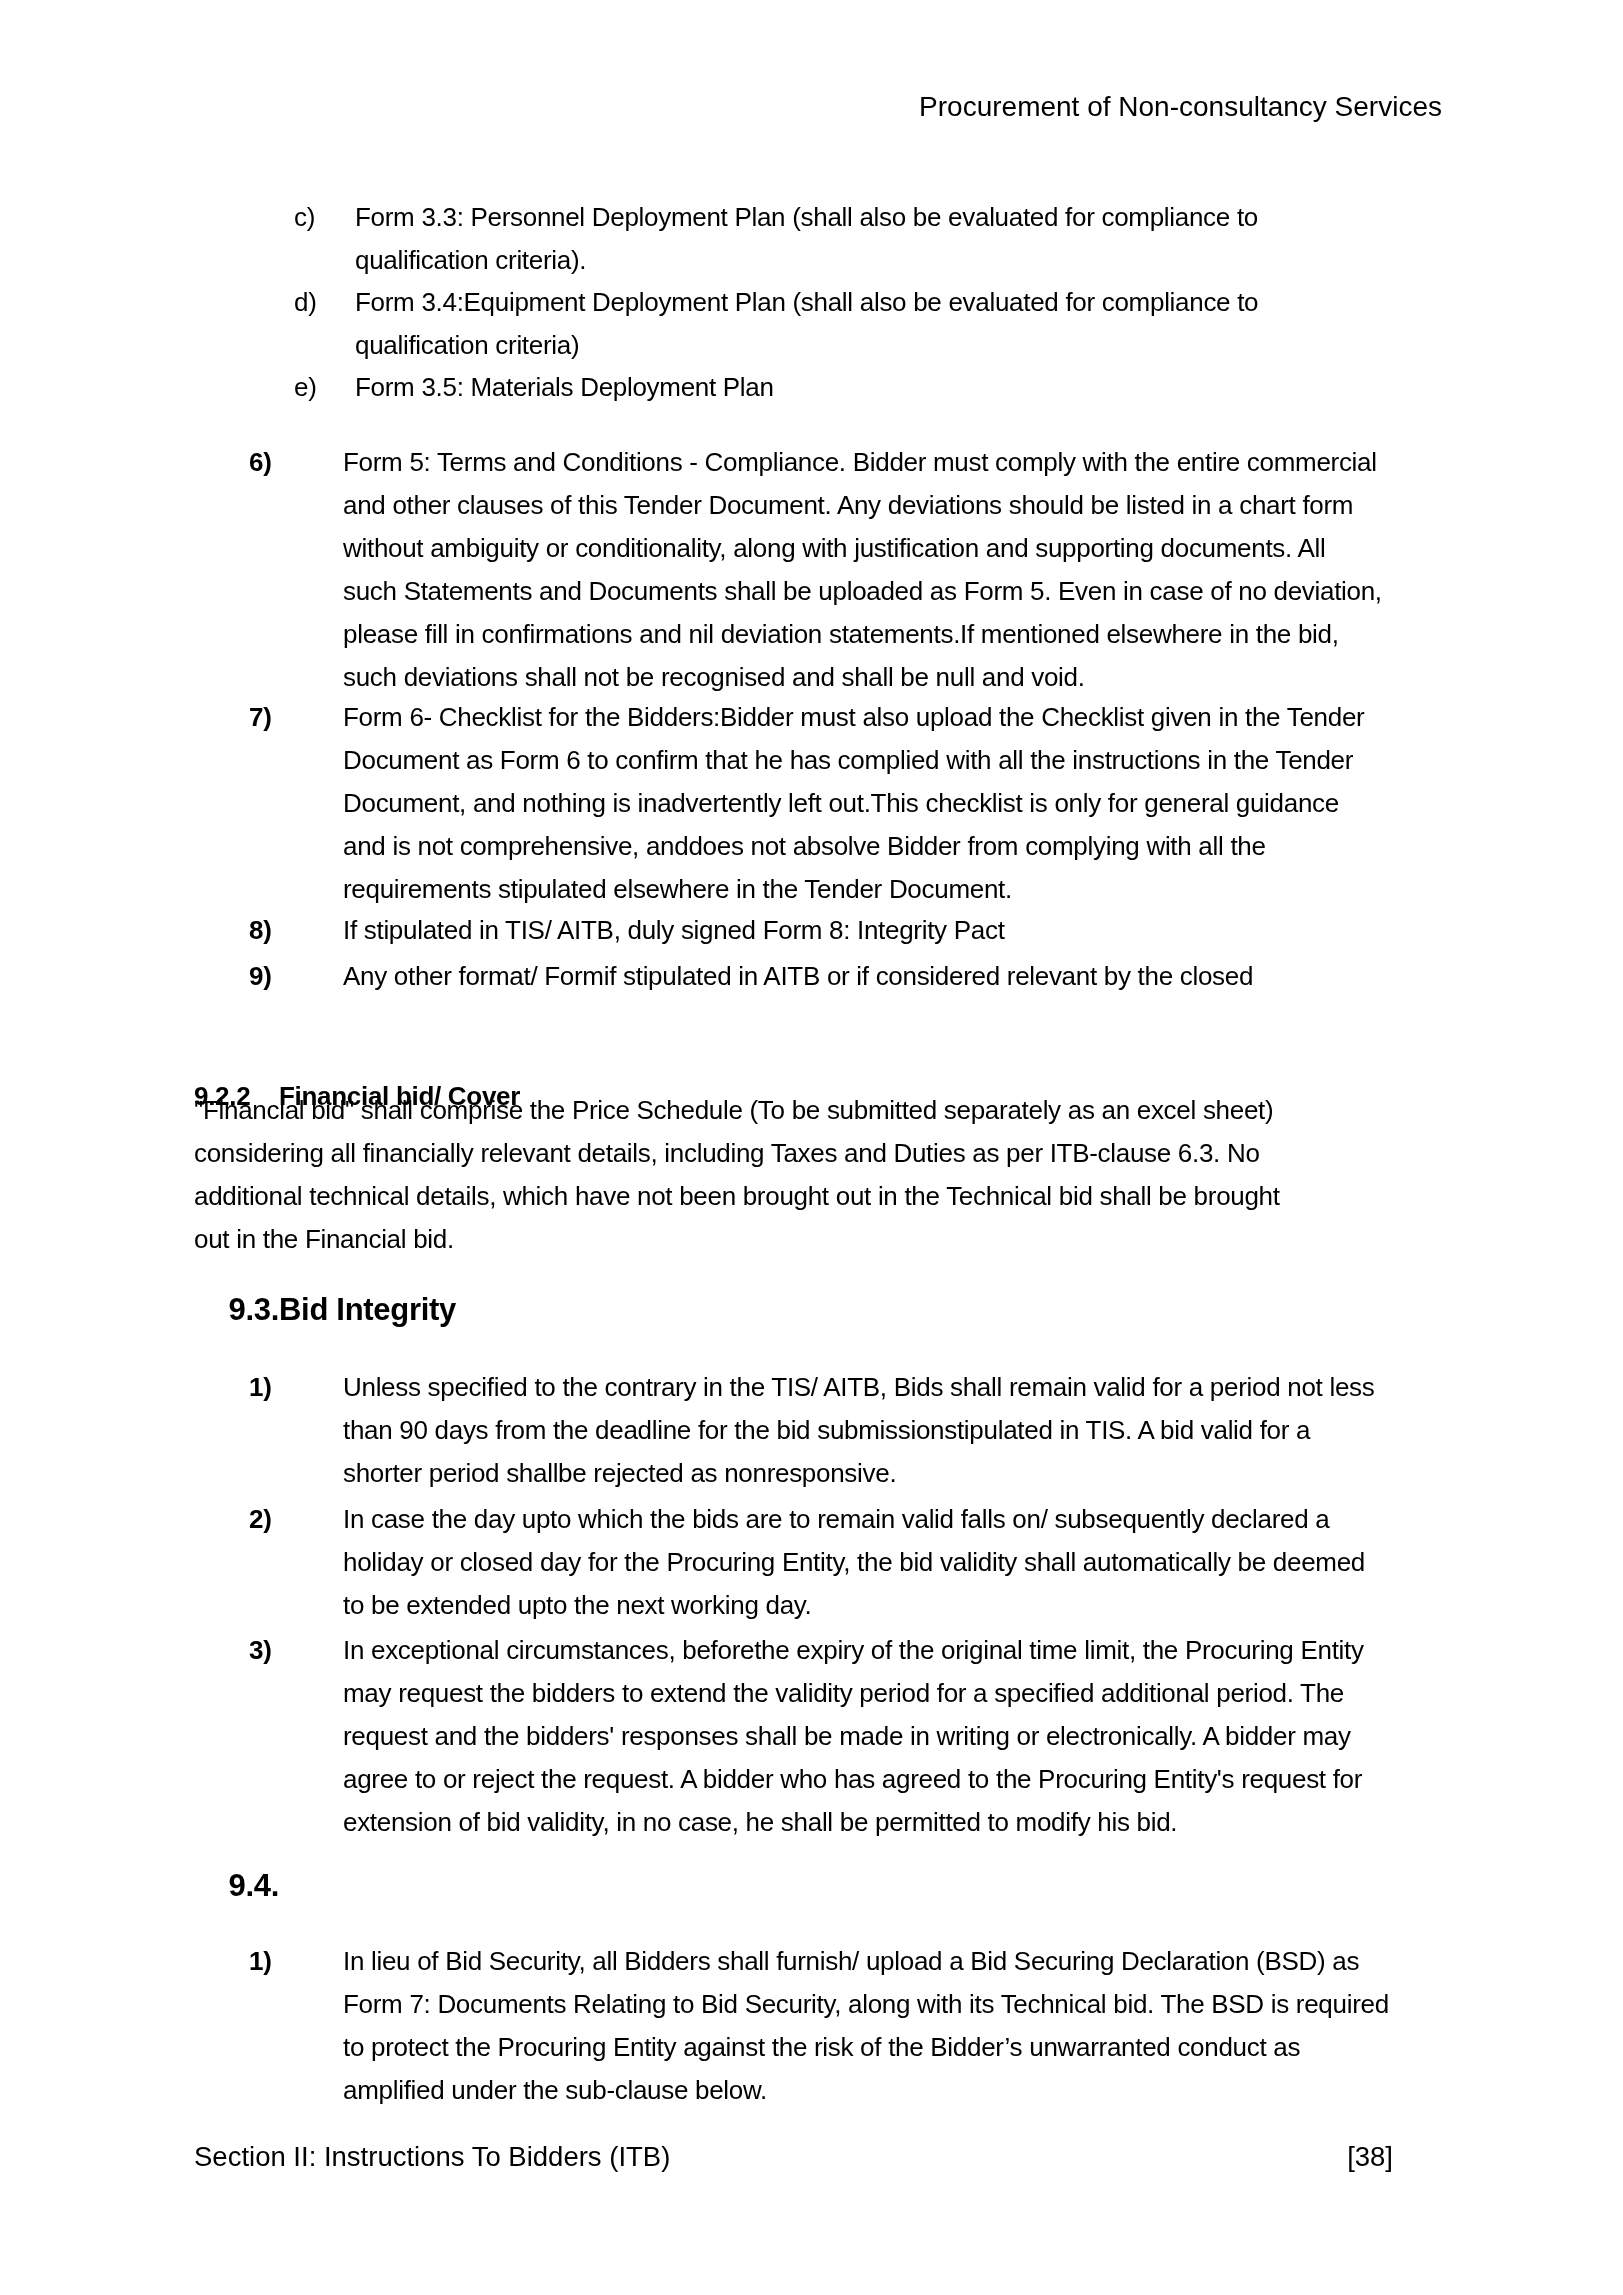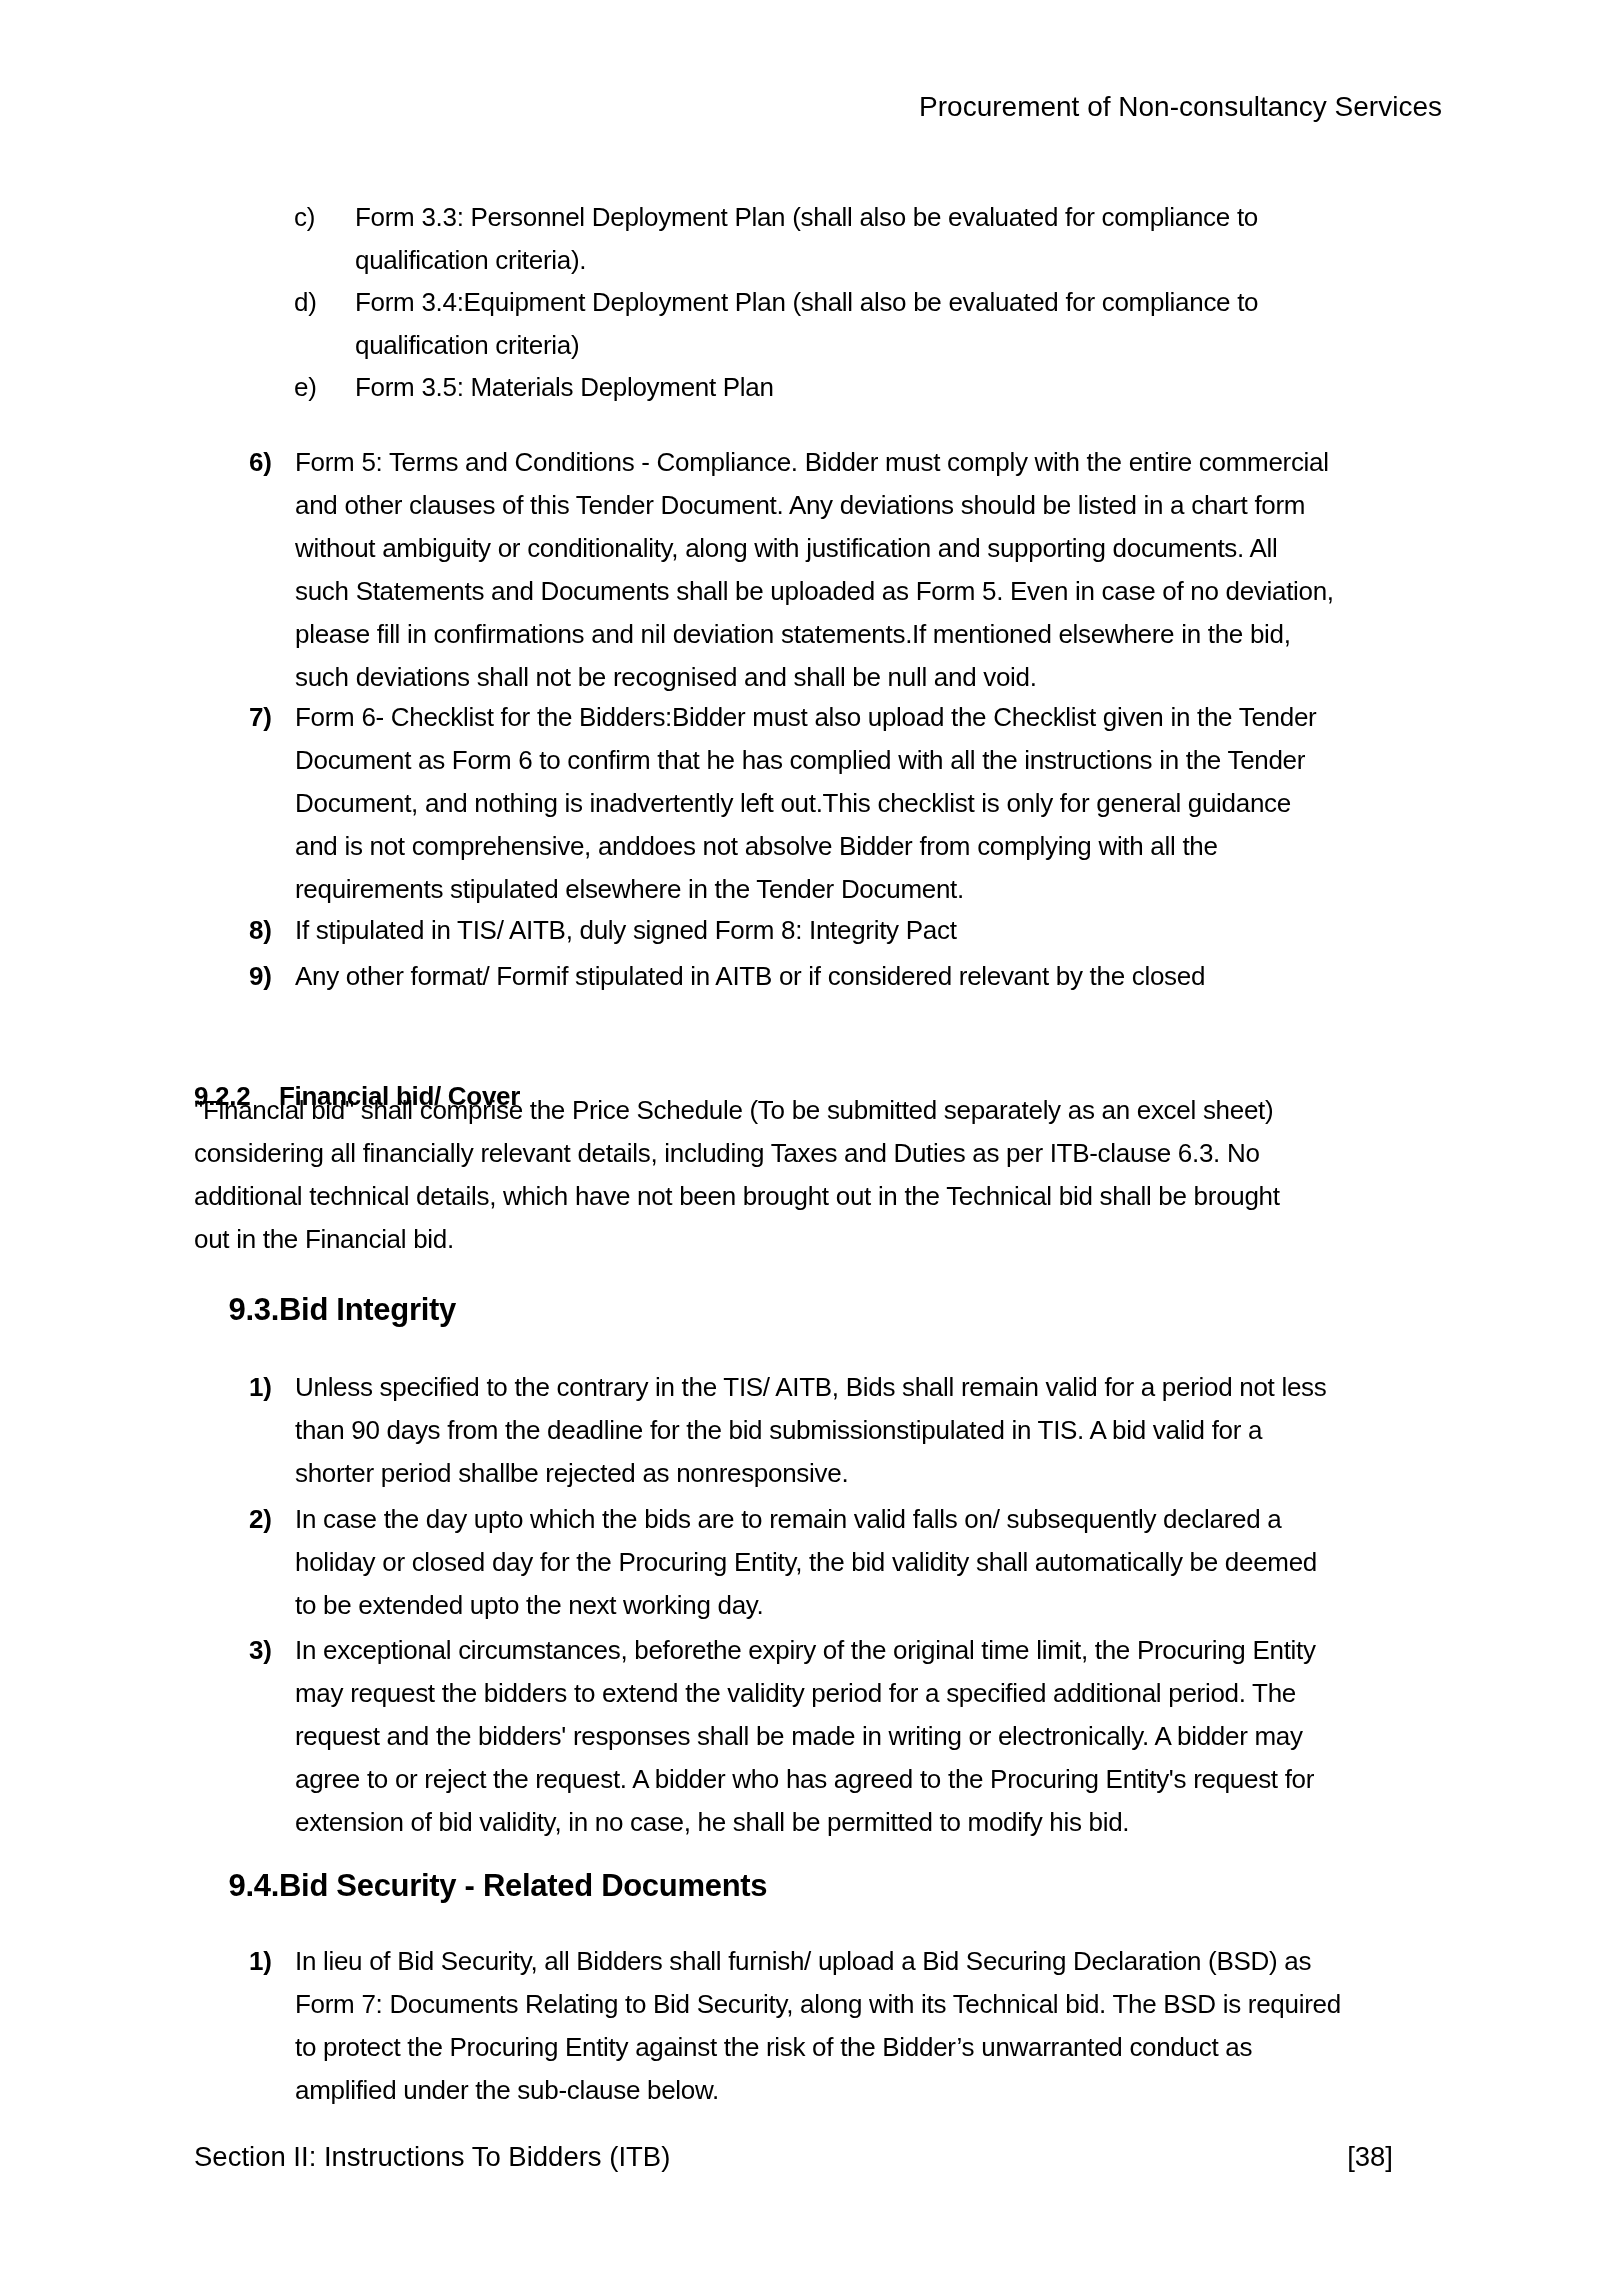--- a/index.html
+++ b/index.html
@@ -26,21 +26,21 @@
     width: 1233px;
     text-align: right;
     font-size: 28px;
     line-height: 43px;
     letter-spacing: 0;
   }
   .list-item { position: absolute; display: flex; align-items: flex-start; }
   .list-item .num { flex: none; }
   .main-item { left: 249px; }
   .main-item .num { width: 46px; font-weight: bold; }
-  .main-item .body { width: 1171px; }
+  .main-item .body { width: 1171px; margin-left: 48px; }
   .sub-item { left: 294px; }
   .sub-item .num { width: 61px; font-weight: normal; }
   .sub-item .body { width: 1112px; }
   .heading {
     position: absolute;
     left: 194px;
     display: flex;
     font-weight: bold;
     line-height: 43px;
     letter-spacing: -0.3px;
@@ -143,21 +143,20 @@
     <span class="num txt">3)</span>
     <div class="body txt">In exceptional circumstances, beforethe expiry of the original time limit, the Procuring Entity
 may request the bidders to extend the validity period for a specified additional period. The
 request and the bidders' responses shall be made in writing or electronically. A bidder may
 agree to or reject the request. A bidder who has agreed to the Procuring Entity's request for
 extension of bid validity, in no case, he shall be permitted to modify his bid.</div>
   </div>
 
   <div class="heading heading-major" style="top:1864px">
     <span class="h-num">9.4.</span>
-    <span>Bid Security - Related Documents</span>
   </div>
   <div class="list-item main-item" style="top:1940px">
     <span class="num txt">1)</span>
     <div class="body txt">In lieu of Bid Security, all Bidders shall furnish/ upload a Bid Securing Declaration (BSD) as
 Form 7: Documents Relating to Bid Security, along with its Technical bid. The BSD is required
 to protect the Procuring Entity against the risk of the Bidder’s unwarranted conduct as
 amplified under the sub-clause below.</div>
   </div>
 
   <div class="footer">

